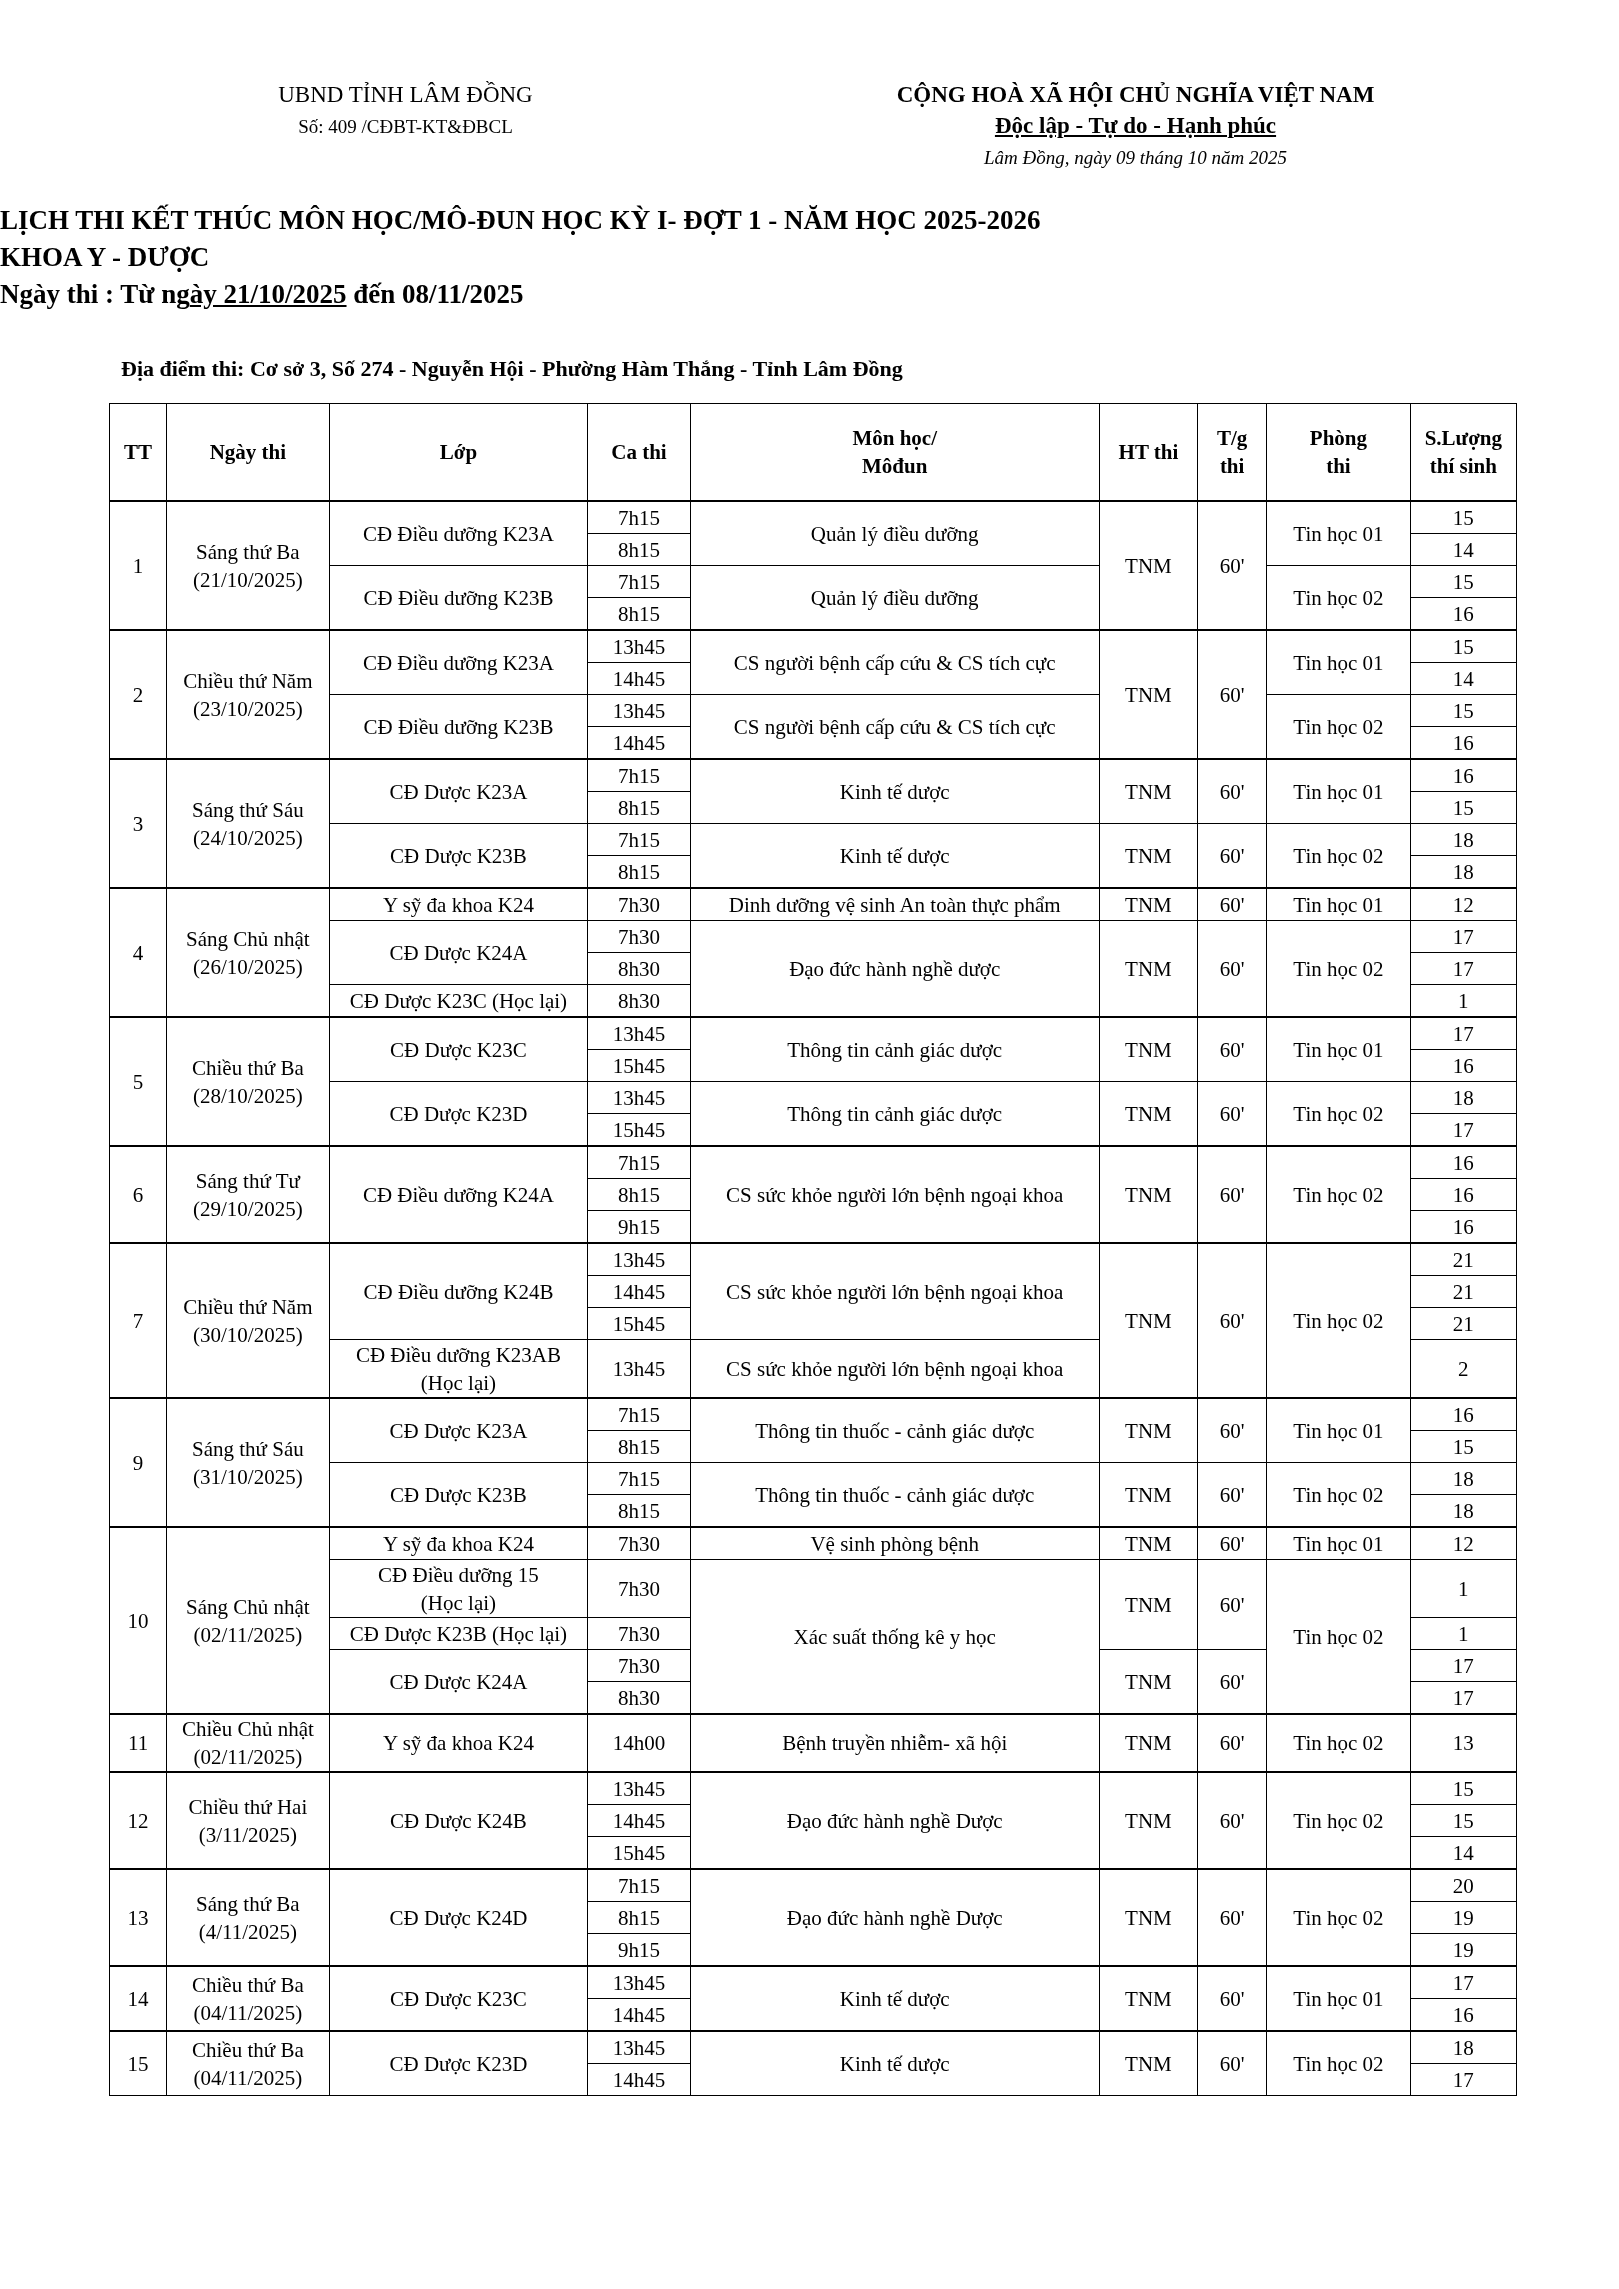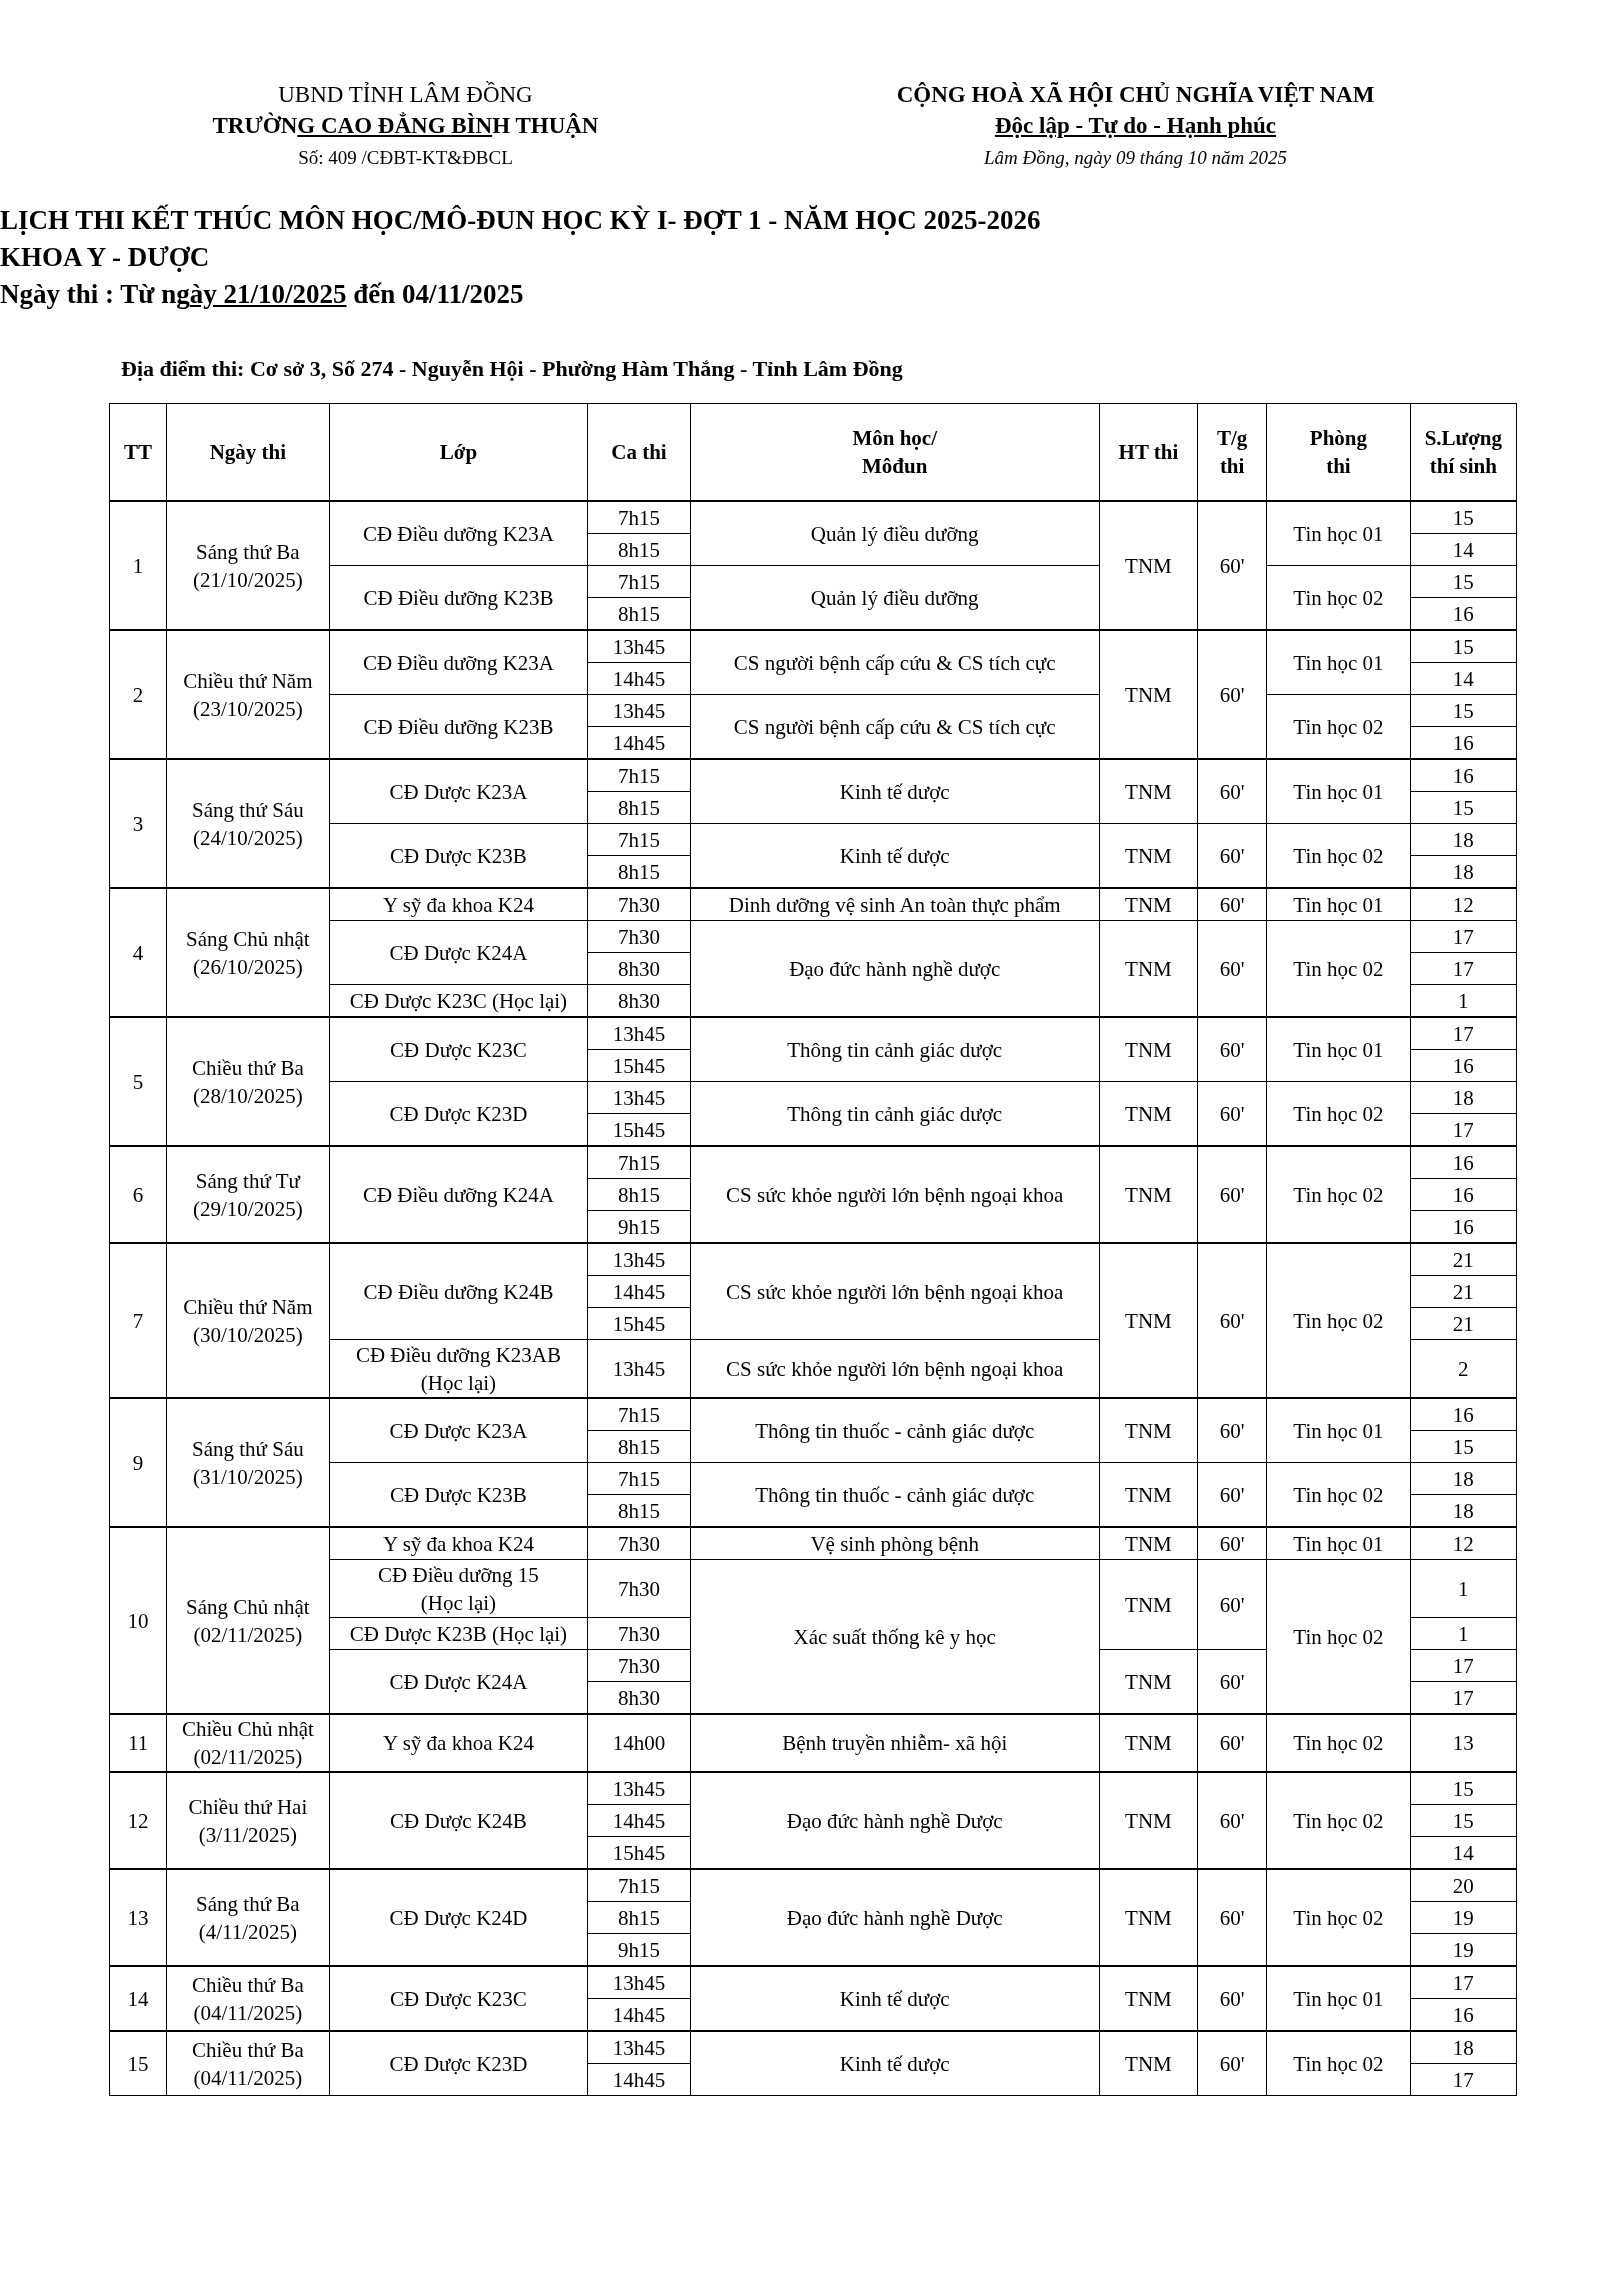--- a/index.html
+++ b/index.html
@@ -23,34 +23,33 @@
   table.sched tr.r td { height:31px; }
   table.sched tr.top td { border-top:2.8px solid #000; }
   col.c1{width:57px} col.c2{width:162px} col.c3{width:258px} col.c4{width:102px}
   col.c5{width:408px} col.c6{width:98px} col.c7{width:69px} col.c8{width:143px} col.c9{width:106px}
 </style>
 </head>
 <body>
 
 <div class="hdr-left">
   <div class="l1">UBND TỈNH LÂM ĐỒNG</div>
-  <div class="l2"><span>TRƯỜN</span><span class="u-part">G CAO ĐẲNG BÌN</span><span>H THUẬN</span></div>
   <div class="l3">Số:  409  /CĐBT-KT&amp;ĐBCL</div>
 </div>
 
 <div class="hdr-right">
   <div class="l2">CỘNG HOÀ XÃ HỘI CHỦ NGHĨA VIỆT NAM</div>
   <div class="l2"><span class="u-part" style="padding:0 5.5px;">Độc lập - Tự do - Hạnh phúc</span></div>
   <div class="l3 italic">Lâm Đồng, ngày  09 tháng 10 năm 2025</div>
 </div>
 
 <div class="title-block">
   <div class="t1">LỊCH THI KẾT THÚC MÔN HỌC/MÔ-ĐUN HỌC KỲ I- ĐỢT 1 - NĂM HỌC 2025-2026</div>
   <div class="t2">KHOA Y - DƯỢC</div>
-  <div class="t3"><span>Ngày thi : Từ ng</span><span class="u">ày 21/10/2025</span><span> đến 04/11/2025</span></div>
+  <div class="t3"><span>Ngày thi : Từ ng</span><span class="u">ày 21/10/2025</span><span> đến 08/11/2025</span></div>
 </div>
 
 <div class="location">Địa điểm thi: Cơ sở 3, Số 274 - Nguyễn Hội - Phường Hàm Thắng - Tỉnh Lâm Đồng</div>
 
 <table class="sched">
   <colgroup>
       <col class="c1">
       <col class="c2">
       <col class="c3">
       <col class="c4">

